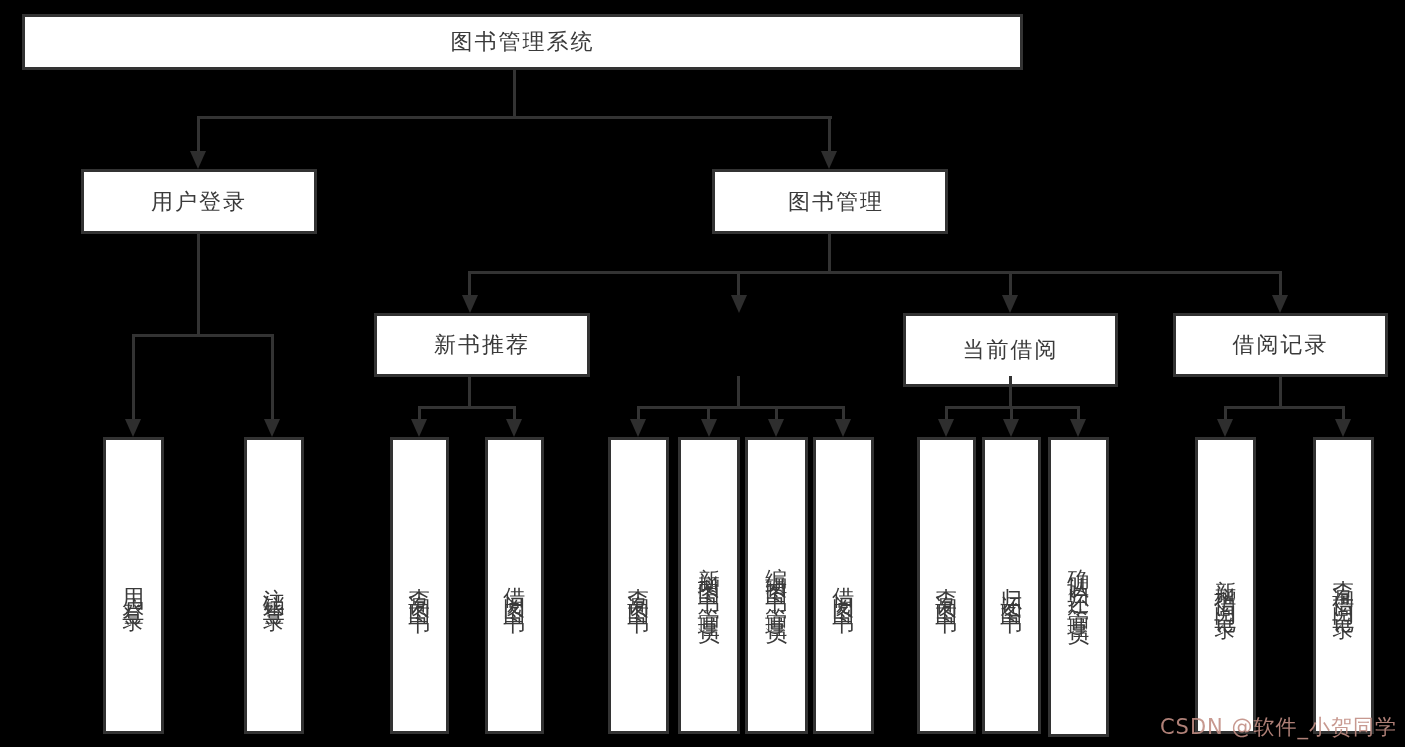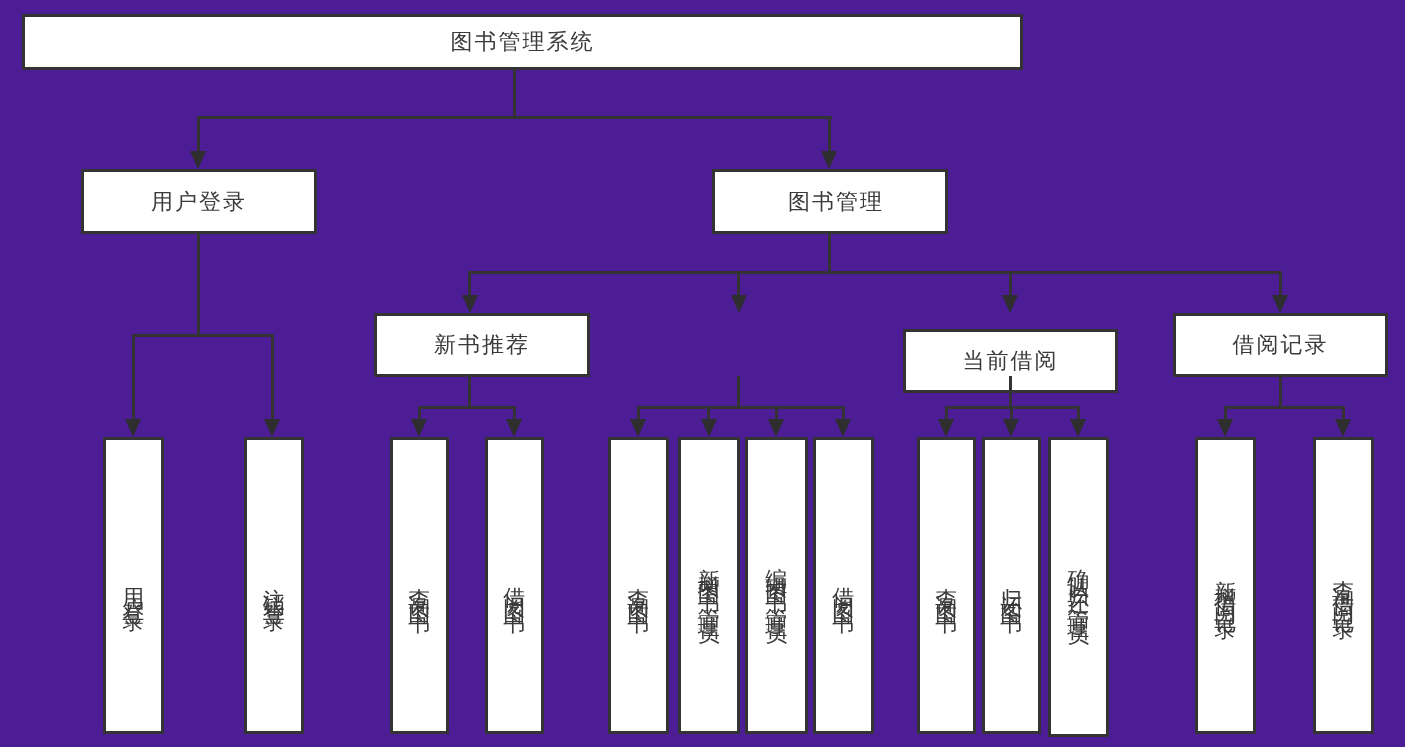--- a/index.html
+++ b/index.html
@@ -1,17 +1,17 @@
 <!DOCTYPE html>
 <html><head>
 <meta charset="utf-8">
 <style>
   html,body{margin:0;padding:0;background:#ffffff;}
   .canvas{
-    position:relative;width:1405px;height:747px;background:#4c1d95;overflow:hidden;
+    position:relative;width:1405px;height:747px;background:#000000;overflow:hidden;
     font-family:"DejaVu Sans","Liberation Sans",sans-serif;color:#3a3a3a;
   }
   .box{
     position:absolute;border:3px solid #333333;background:#ffffff;box-sizing:border-box;
     display:flex;align-items:center;justify-content:center;
   }
   .hbox{font-size:22px;letter-spacing:2px;white-space:nowrap;}
   .vbox{
     writing-mode:vertical-rl;text-orientation:mixed;
     font-size:22px;letter-spacing:8px;line-height:1.15;
@@ -39,21 +39,21 @@
   <div class="box hbox" style="left:81px;top:169px;width:236px;height:65px;">
     <span>用户登录</span>
   </div>
   <div class="box hbox" style="left:712px;top:169px;width:236px;height:65px;padding-left:12px;">
     <span>图书管理</span>
   </div>
 
   <div class="box hbox" style="left:362px;top:313px;width:216px;height:64px;margin-left:12px;">
     <span>新书推荐</span>
   </div>
-  <div class="box hbox" style="left:903px;top:329px;width:215px;height:64px;">
+  <div class="box hbox" style="left:903px;top:313px;width:215px;height:74px;">
     <span>当前借阅</span>
   </div>
   <div class="box hbox" style="left:1173px;top:313px;width:215px;height:64px;">
     <span>借阅记录</span>
   </div>
 
   <div class="box vbox" style="left:103px;top:437px;width:61px;height:297px;">
     <span>用户登录</span>
   </div>
   <div class="box vbox" style="left:244px;top:437px;width:60px;height:297px;">
@@ -149,14 +149,15 @@
   <div class="line" style="left:1077px;top:406px;width:3px;height:15px;"></div>
   <div class="ahead" style="left:1070px;top:419px;"></div>
 
   <div class="line" style="left:1279px;top:376px;width:3px;height:33px;"></div>
   <div class="line" style="left:1224px;top:406px;width:121px;height:3px;"></div>
   <div class="line" style="left:1224px;top:406px;width:3px;height:15px;"></div>
   <div class="ahead" style="left:1217px;top:419px;"></div>
   <div class="line" style="left:1342px;top:406px;width:3px;height:15px;"></div>
   <div class="ahead" style="left:1335px;top:419px;"></div>
 
+  <div class="watermark">CSDN @软件_小贺同学</div>
 
 </div>
 
 </body></html>

